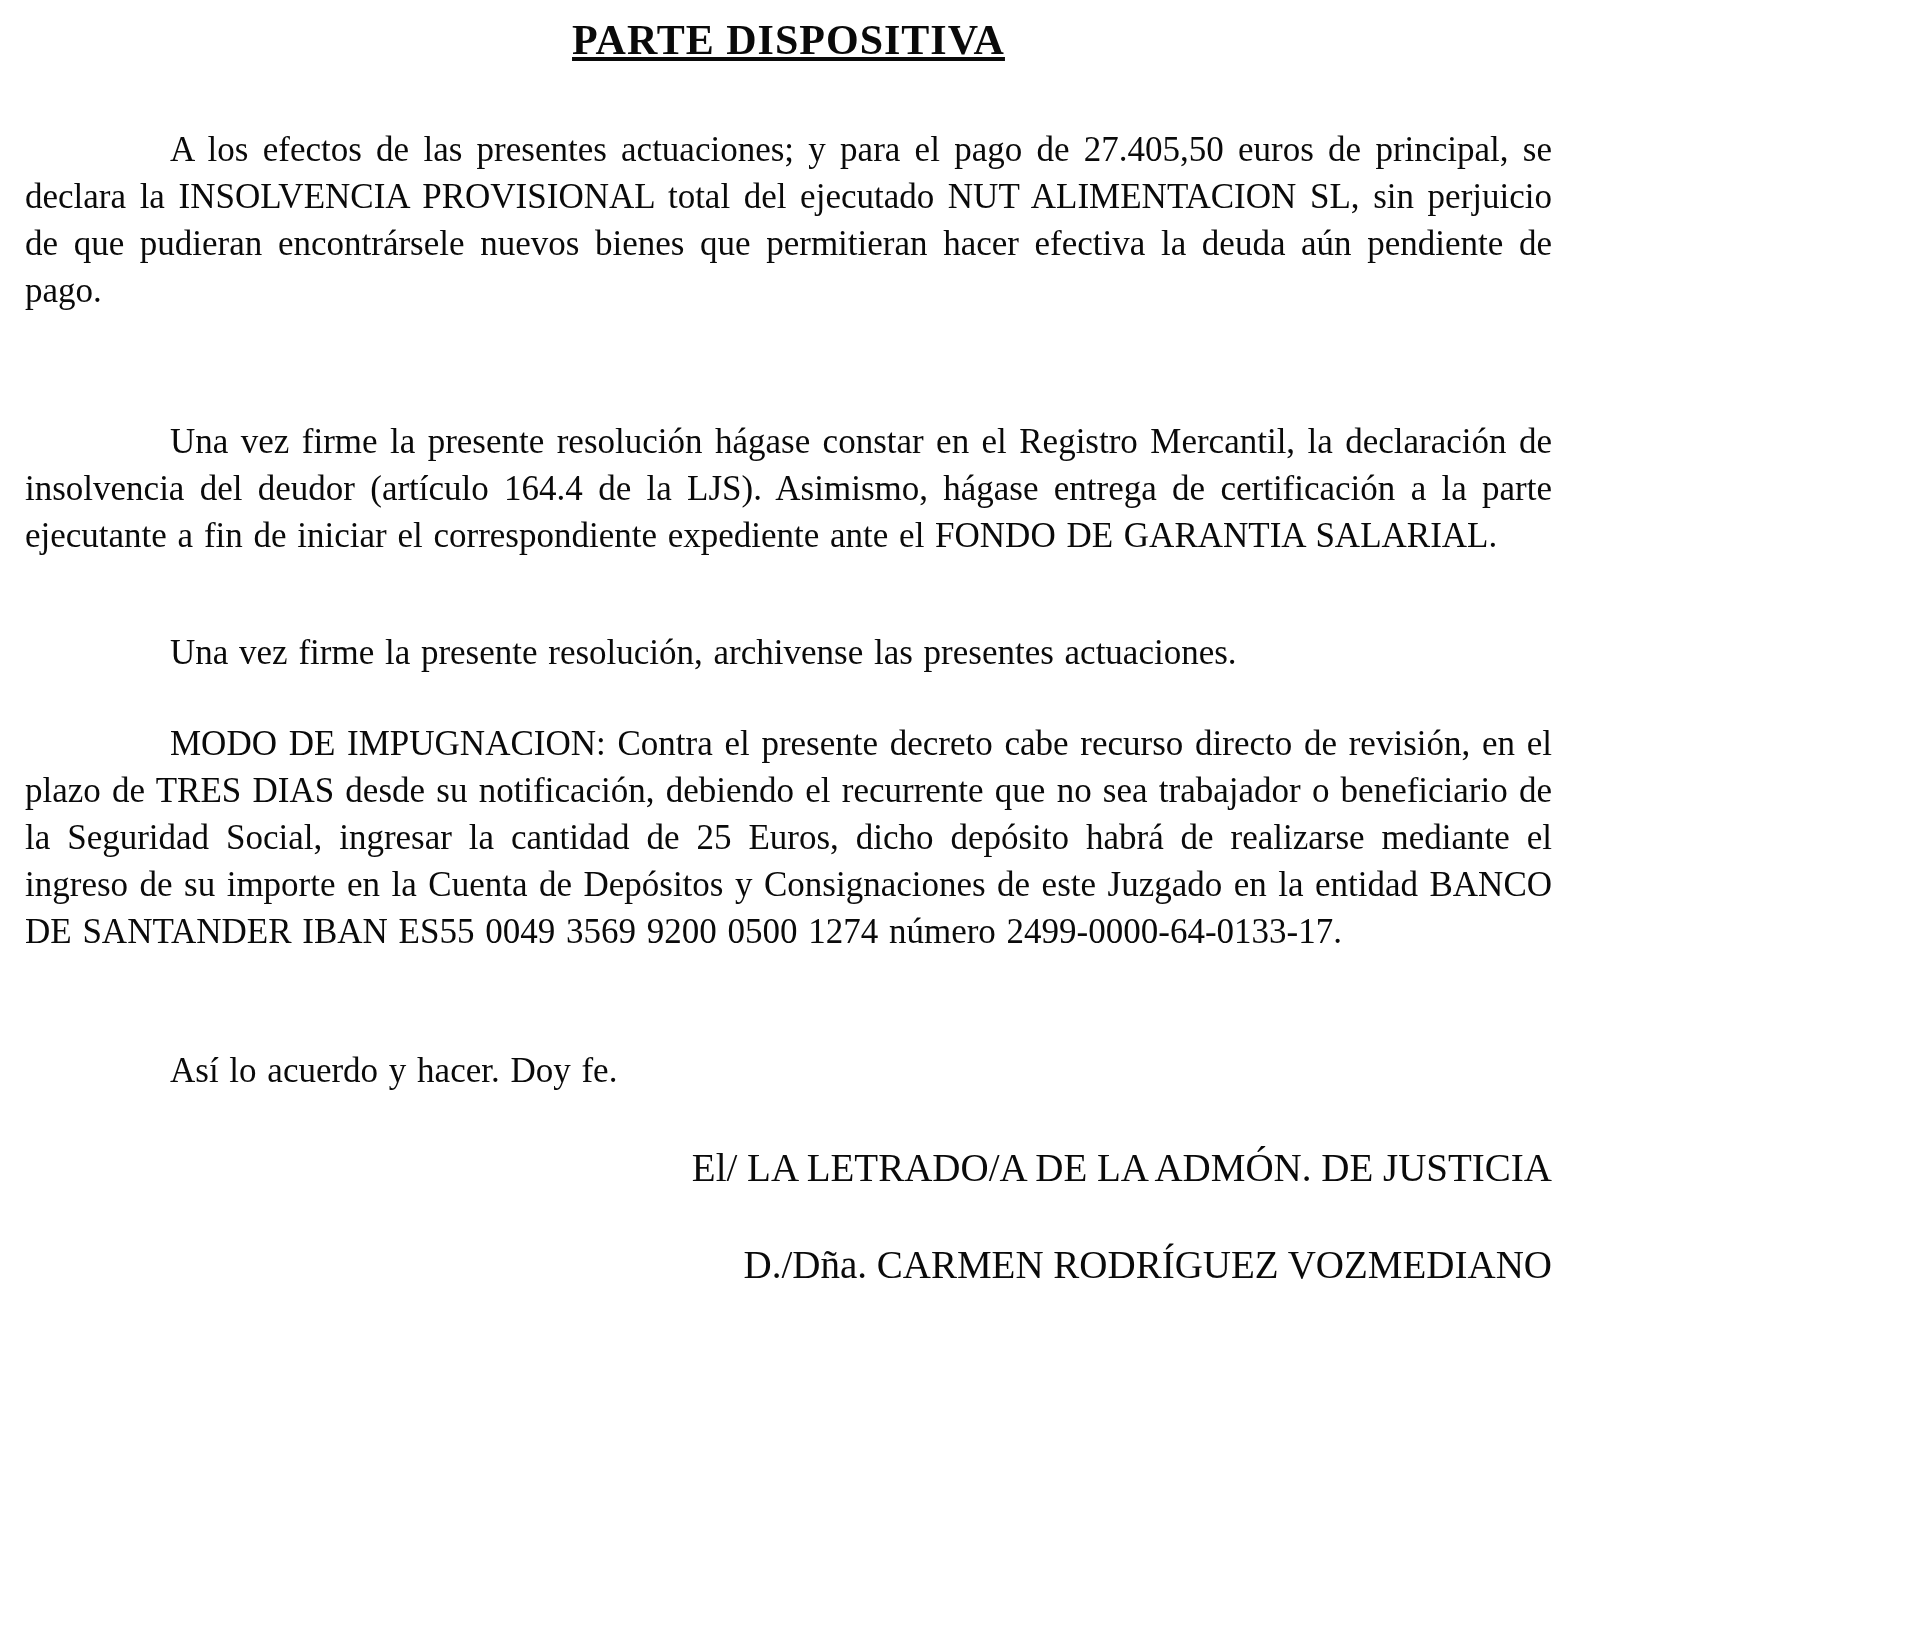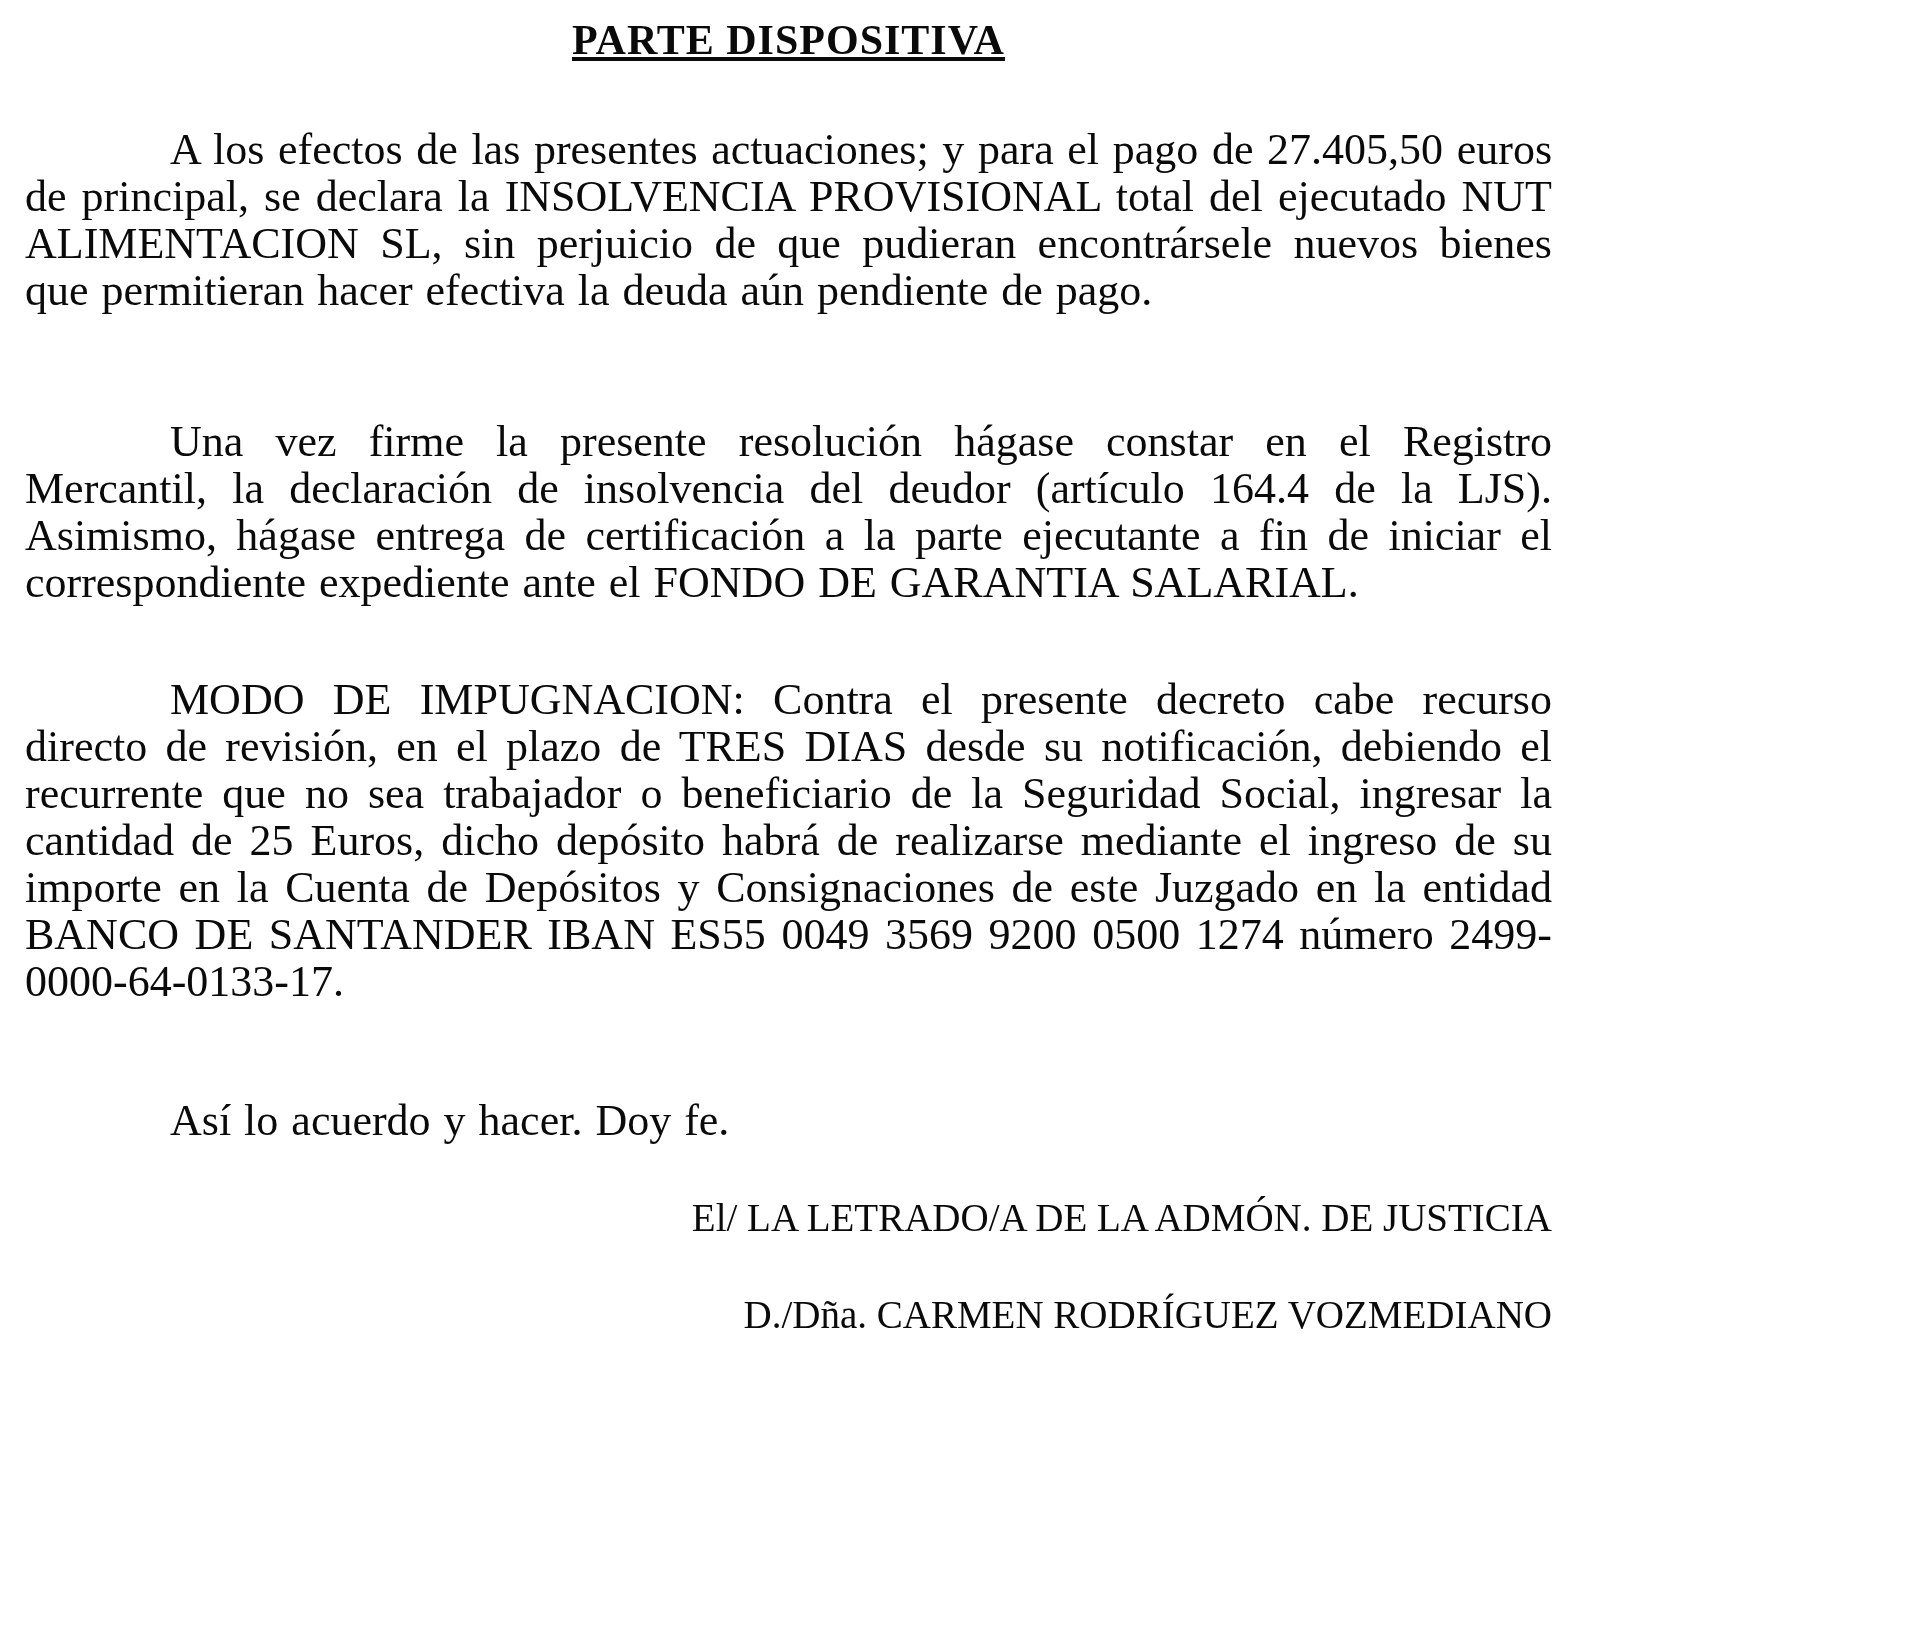--- a/index.html
+++ b/index.html
@@ -23,21 +23,21 @@
   }
   .doc-title {
     font-size: 42px;
     font-weight: bold;
     text-align: center;
     text-decoration: underline;
     letter-spacing: 1px;
     margin: 0 0 62px 0;
   }
   p.body-par {
-    font-size: 44px;
+    font-size: 35px;
     line-height: 47px;
     text-align: justify;
     text-indent: 145px;
     margin: 0;
     word-spacing: 2px;
   }
   .gap-large   { margin-bottom: 104px !important; }
   .gap-medium  { margin-bottom: 70px  !important; }
   .gap-small   { margin-bottom: 44px  !important; }
   .gap-after-impugnacion { margin-bottom: 92px !important; }
@@ -57,20 +57,21 @@
 <body>
 
 <div class="page">
 
   <h1 class="doc-title">PARTE DISPOSITIVA</h1>
 
   <p class="body-par gap-large">A los efectos de las presentes actuaciones; y para el pago de 27.405,50 euros de principal, se declara la INSOLVENCIA PROVISIONAL total del ejecutado NUT ALIMENTACION SL, sin perjuicio de que pudieran encontrársele nuevos bienes que permitieran hacer efectiva la deuda aún pendiente de pago.</p>
 
   <p class="body-par gap-medium">Una vez firme la presente resolución hágase constar en el Registro Mercantil, la declaración de insolvencia del deudor (artículo 164.4 de la LJS). Asimismo, hágase entrega de certificación a la parte ejecutante a fin de iniciar el correspondiente expediente ante el FONDO DE GARANTIA SALARIAL.</p>
 
+  <p class="body-par gap-small">Una vez firme la presente resolución, archivense las presentes actuaciones.</p>
 
   <p class="body-par gap-after-impugnacion"><span class="bold">MODO DE IMPUGNACION:</span><span> Contra el presente decreto cabe recurso directo de </span><span class="bold">revisión</span><span>, en el plazo de TRES DIAS desde su notificación, debiendo el recurrente que no sea trabajador o beneficiario de la Seguridad Social, ingresar la cantidad de 25 Euros, dicho depósito habrá de realizarse mediante el ingreso de su importe en la Cuenta de Depósitos y Consignaciones de este Juzgado en la entidad BANCO DE SANTANDER IBAN ES55 0049 3569 9200 0500 1274 número 2499-0000-64-0133-17.</span></p>
 
   <p class="body-par gap-after-firma">Así lo acuerdo y hacer. Doy fe.</p>
 
   <p class="signature-line">El/ LA LETRADO/A DE LA ADMÓN. DE JUSTICIA</p>
 
   <p class="signature-line last">D./Dña. CARMEN RODRÍGUEZ VOZMEDIANO</p>
 
 </div>

